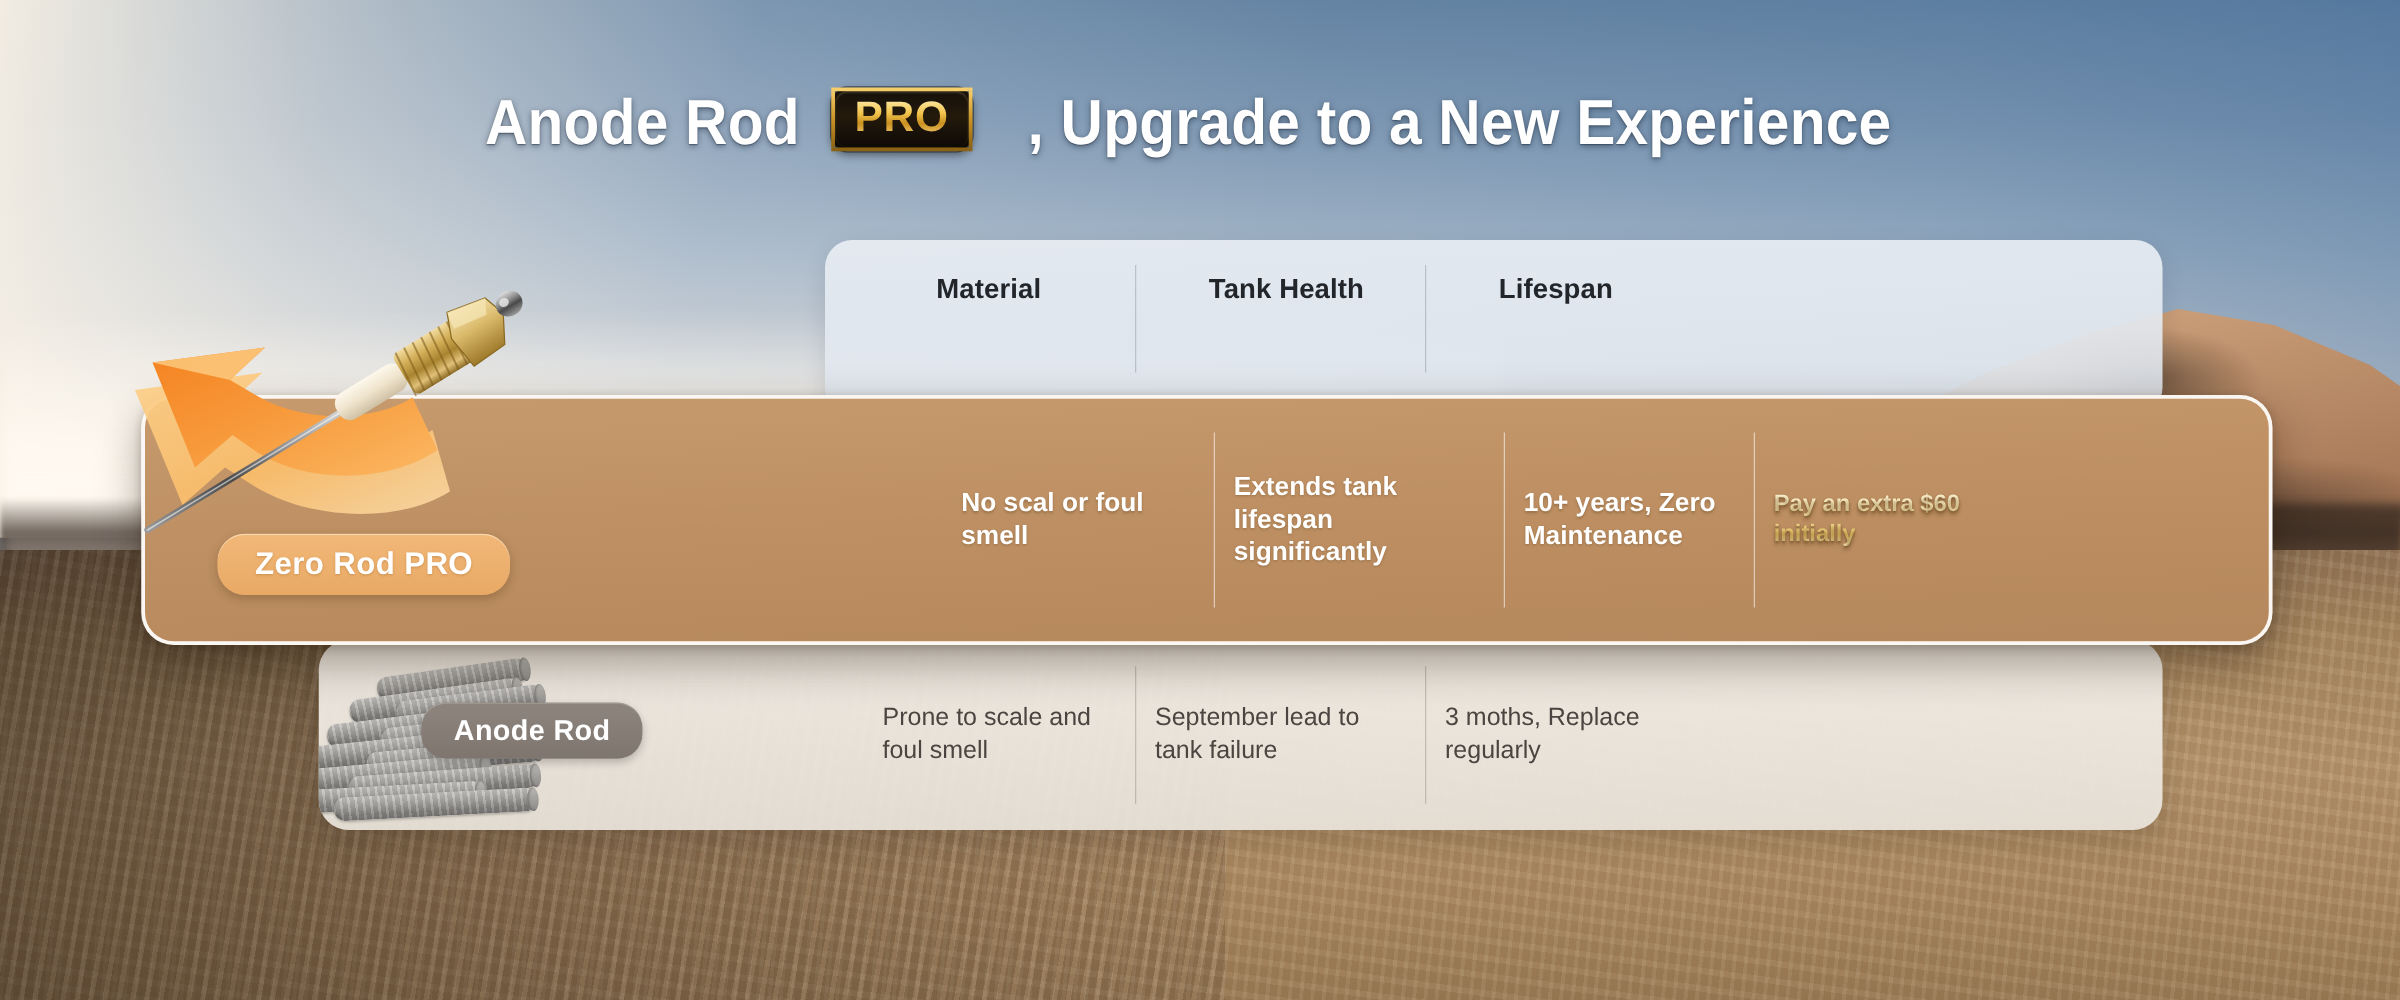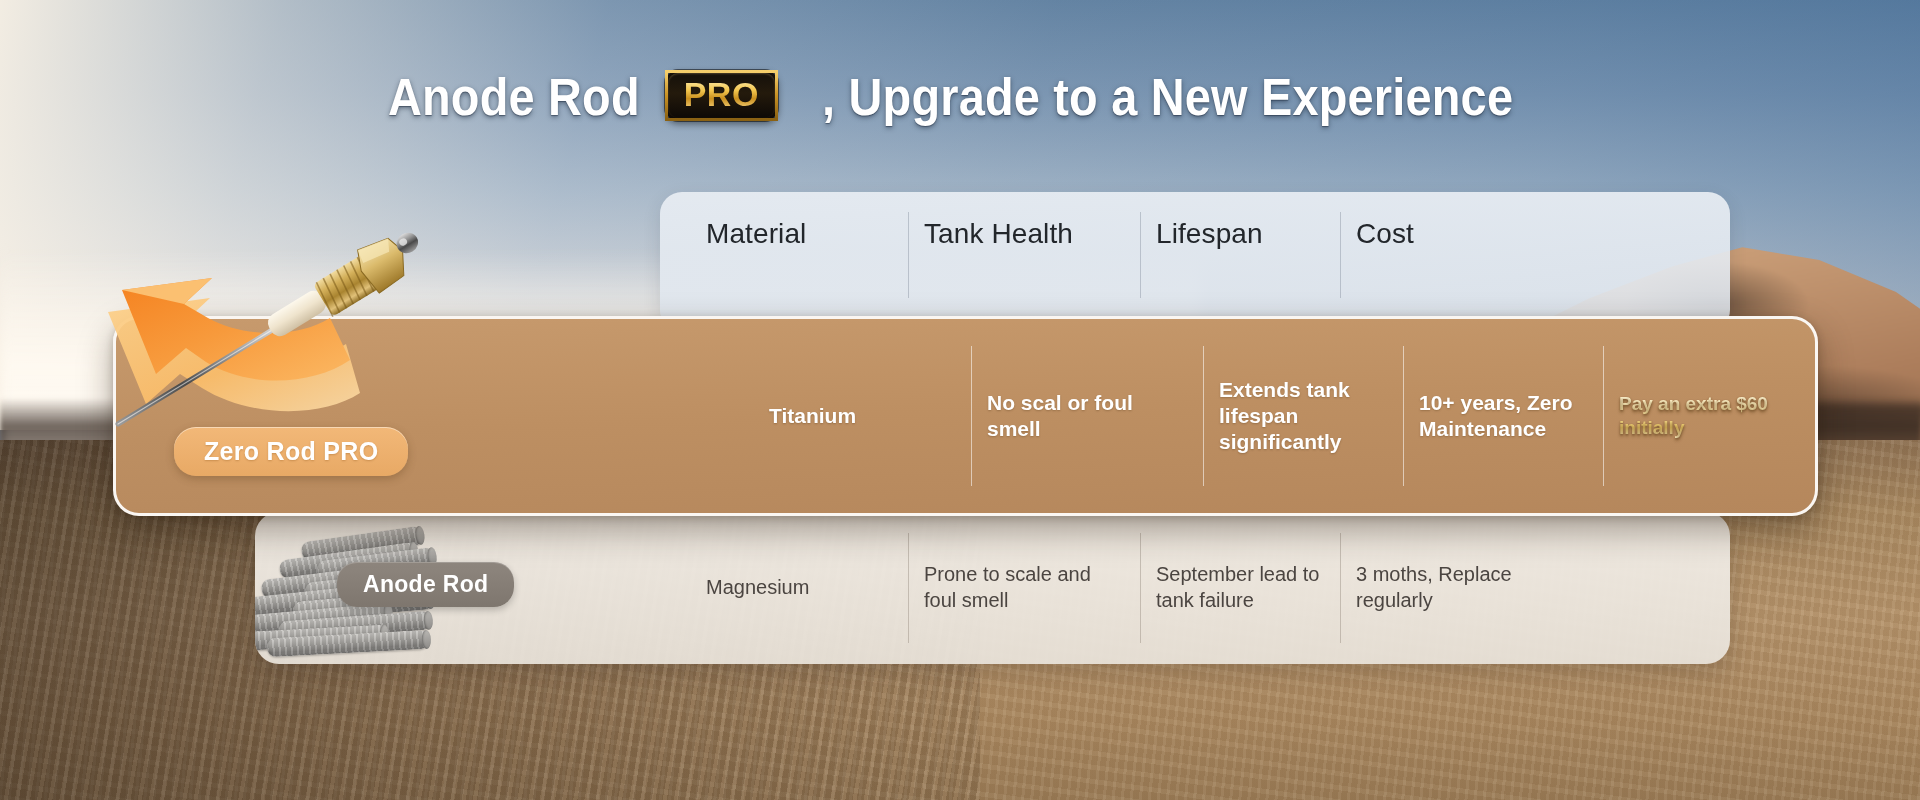--- a/index.html
+++ b/index.html
@@ -183,24 +183,25 @@
     width: 1070px; height: 140px;
     border-radius: 22px;
     background: linear-gradient(180deg, rgba(232,237,243,0.93) 0%, rgba(223,230,238,0.88) 100%);
     box-shadow: 0 6px 18px rgba(30,40,55,0.13);
     overflow: hidden;
   }
   .card-head .cols { grid-template-columns: 218px 232px 200px 200px 212px; padding-left: 30px; }
   .card-head .cell { align-items: flex-start; padding-top: 26px; }
   .card-head .cell + .cell::before { background: rgba(120,132,148,0.38); top: 20px; height: 86px; }
   .head-label {
-    font-size: 28px;
+    font-size: 22px;
     color: #22262b;
-    font-weight: normal;
+    font-weight: bold;
     letter-spacing: 0.1px;
+    margin-left: 43px;
   }
 
   
   .card-std {
     position: absolute;
     left: 255px; top: 512px;
     width: 1475px; height: 152px;
     border-radius: 24px;
     background: linear-gradient(180deg, rgba(242,237,230,0.96) 0%, rgba(232,226,217,0.94) 100%);
     box-shadow: 0 8px 22px rgba(40,30,20,0.18);
@@ -340,23 +341,20 @@
   <div class="card-head">
     <div class="cols">
       <div class="cell">
         <span class="head-label">Material</span>
       </div>
       <div class="cell">
         <span class="head-label">Tank Health</span>
       </div>
       <div class="cell">
         <span class="head-label">Lifespan</span>
-      </div>
-      <div class="cell">
-        <span class="head-label">Cost</span>
       </div>
     </div>
   </div>
 
   <div class="card-std">
 
     <div class="mag-stack">
 
       <div class="mrod" style="left:96px; top:10px;  width:122px; transform:rotate(-8deg);"></div>
       <div class="mrod" style="left:74px;  top:27px;  width:138px; transform:rotate(-8deg);"></div>
@@ -369,44 +367,38 @@
       <div class="mrod" style="left:74px;  top:92px;  width:152px; transform:rotate(-4deg);"></div>
       <div class="mrod" style="left:6px;   top:105px; width:176px; transform:rotate(-3deg);"></div>
       <div class="mrod" style="left:62px;  top:110px; width:162px; transform:rotate(-3deg);"></div>
     </div>
 
     <div class="std-pill">Anode Rod</div>
 
     <div class="card-std-inner">
       <div class="cols">
         <div class="cell">
-          <span class="std-text">Magnesium</span>
-        </div>
-        <div class="cell">
           <span class="std-text">Prone to scale and foul smell</span>
         </div>
         <div class="cell">
           <span class="std-text">September lead to tank failure</span>
         </div>
         <div class="cell">
           <span class="std-text">3 moths, Replace regularly</span>
         </div>
       </div>
     </div>
   </div>
 
   <div class="card-pro">
 
     <div class="pro-pill">Zero Rod PRO</div>
 
     <div class="card-pro-inner">
       <div class="cols">
-        <div class="cell">
-          <span class="pro-text">Titanium</span>
-        </div>
         <div class="cell">
           <span class="pro-text">No scal or foul smell</span>
         </div>
         <div class="cell">
           <span class="pro-text">Extends tank lifespan significantly</span>
         </div>
         <div class="cell">
           <span class="pro-text">10+ years, Zero Maintenance</span>
         </div>
         <div class="cell">

